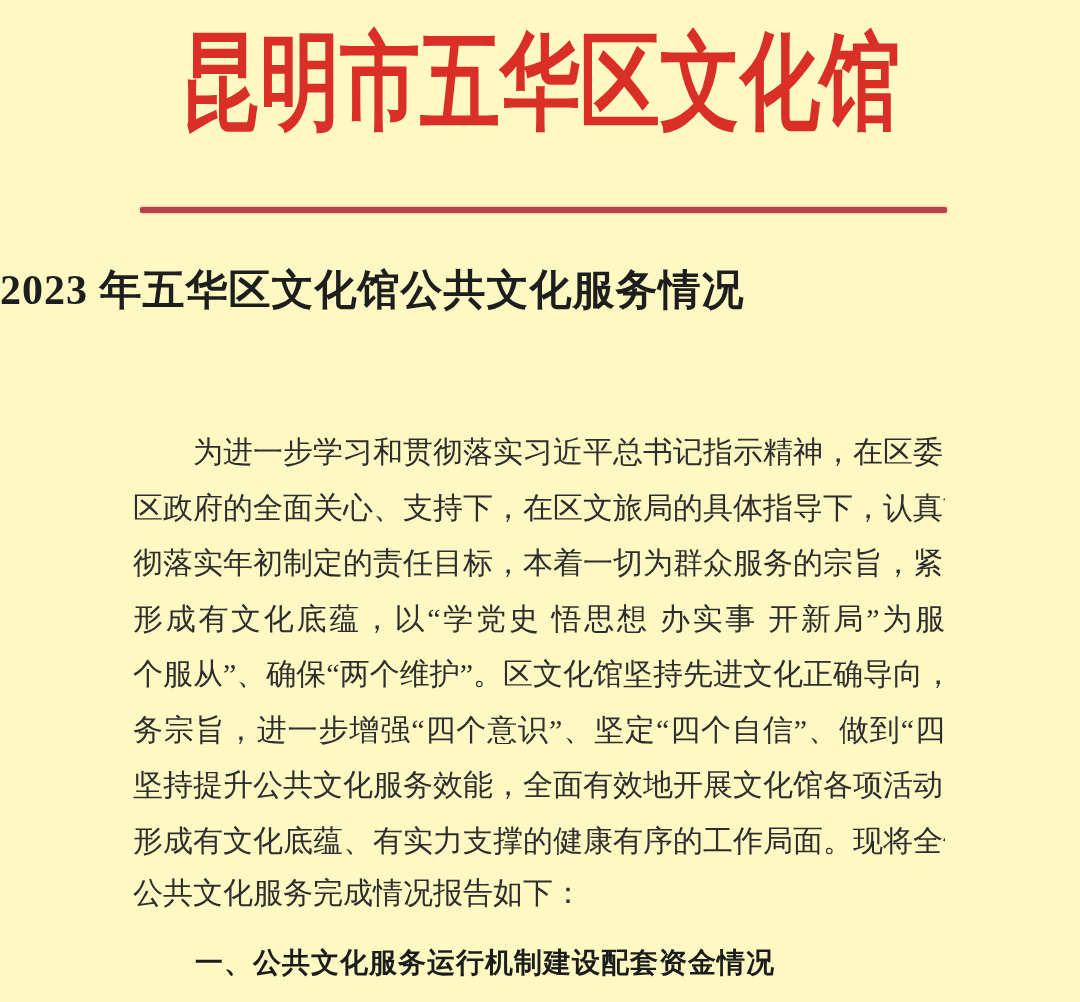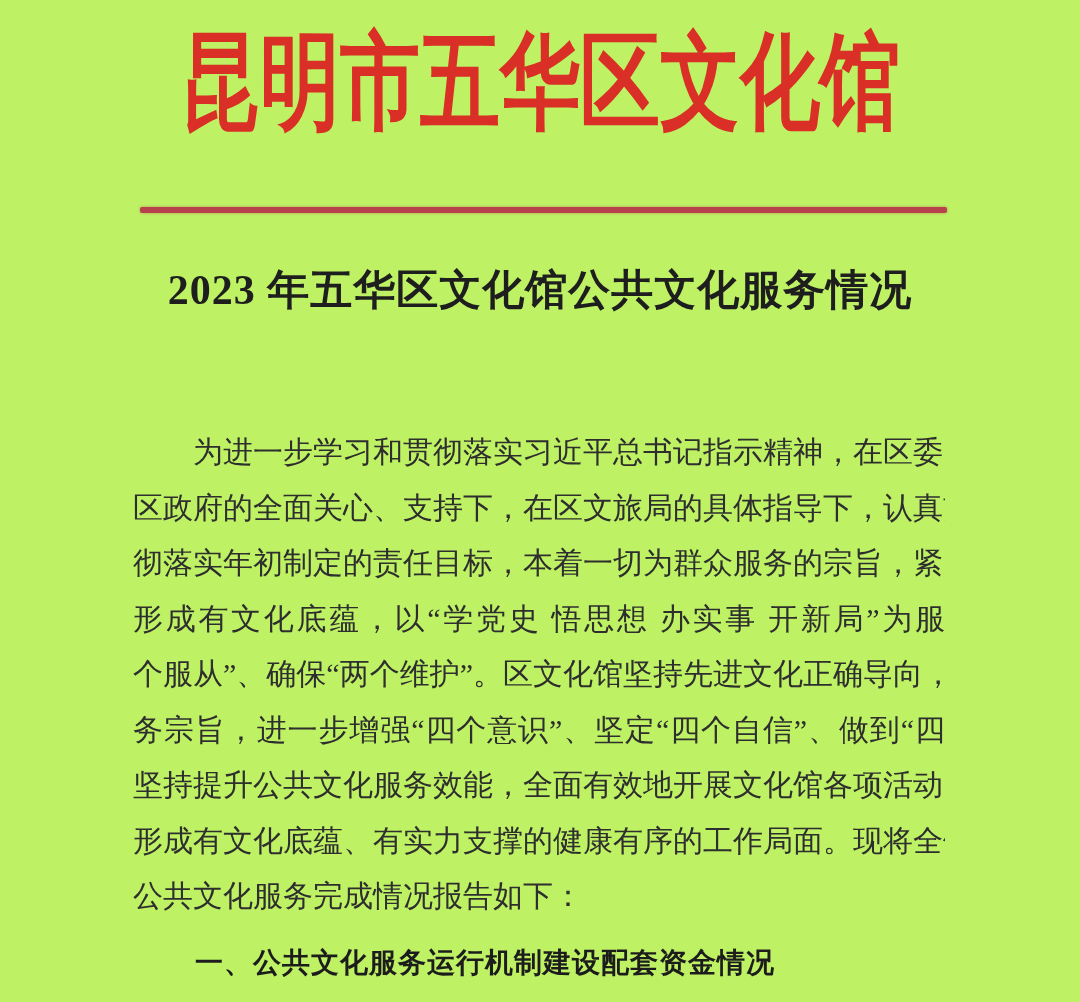--- a/index.html
+++ b/index.html
@@ -4,21 +4,21 @@
 <style>
   html, body {
     margin: 0;
     padding: 0;
     background: #ffffff;
   }
   .page {
     position: relative;
     width: 1080px;
     height: 1002px;
-    background: #bef264;
+    background: #fef9c3;
     overflow: hidden;
     font-family: "Liberation Serif", serif;
   }
   
   .masthead-title {
     position: absolute;
     top: 30px;
     left: 0;
     width: 100%;
     text-align: center;
@@ -42,21 +42,20 @@
     background: var(--rule, #b6424c);
     border-radius: 2px;
     box-shadow: 0 0 3px rgba(182, 66, 76, 0.55);
   }
   
   .doc-title {
     position: absolute;
     top: 252px;
     left: 0;
     width: 100%;
-    text-align: center;
     color: #1e1e1e;
     font-family: "Liberation Serif", serif;
     font-weight: bold;
     font-size: 42px;
     line-height: 76px;
     letter-spacing: 1px;
   }
   
   .body-text {
     position: absolute;
@@ -75,20 +74,21 @@
     text-justify: inter-character;
     white-space: nowrap;
     overflow: hidden;
   }
   .body-text .line.indent {
     text-indent: 60px;
   }
   .body-text .line.flush {
     text-align: right;
     text-align-last: left;
+    font-family: Liberation Mono, monospace;
   }
   
   .section-heading {
     position: absolute;
     top: 935px;
     left: 133px;
     width: 812px;
     box-sizing: border-box;
     padding-left: 62px;
     font-family: "Liberation Sans", sans-serif;

